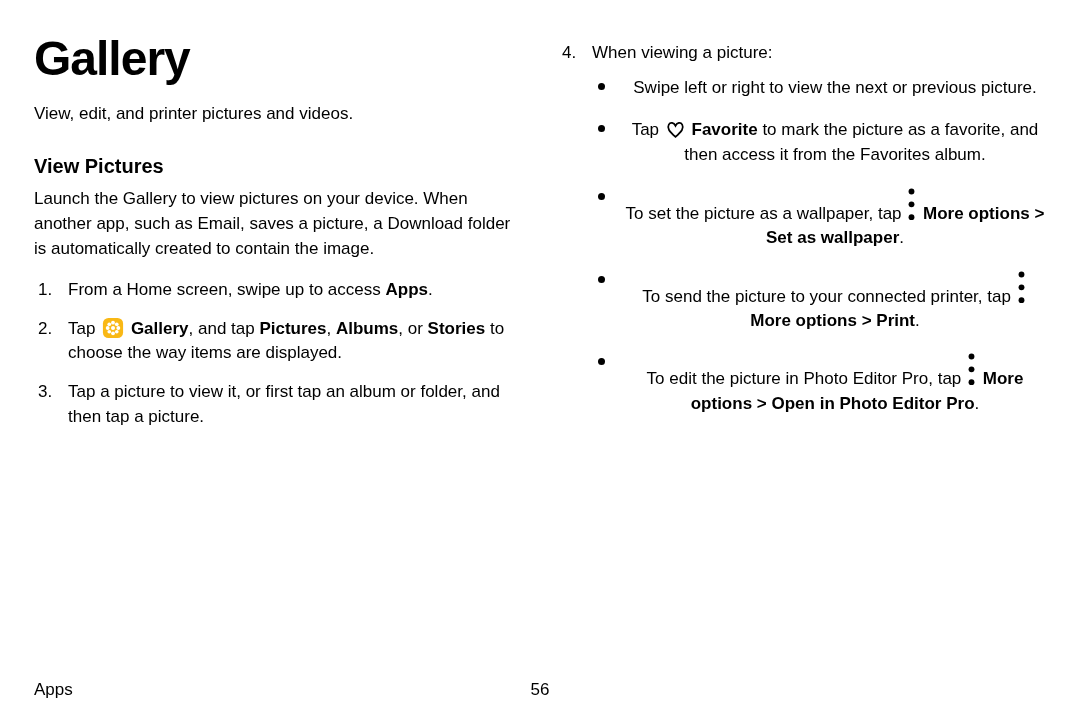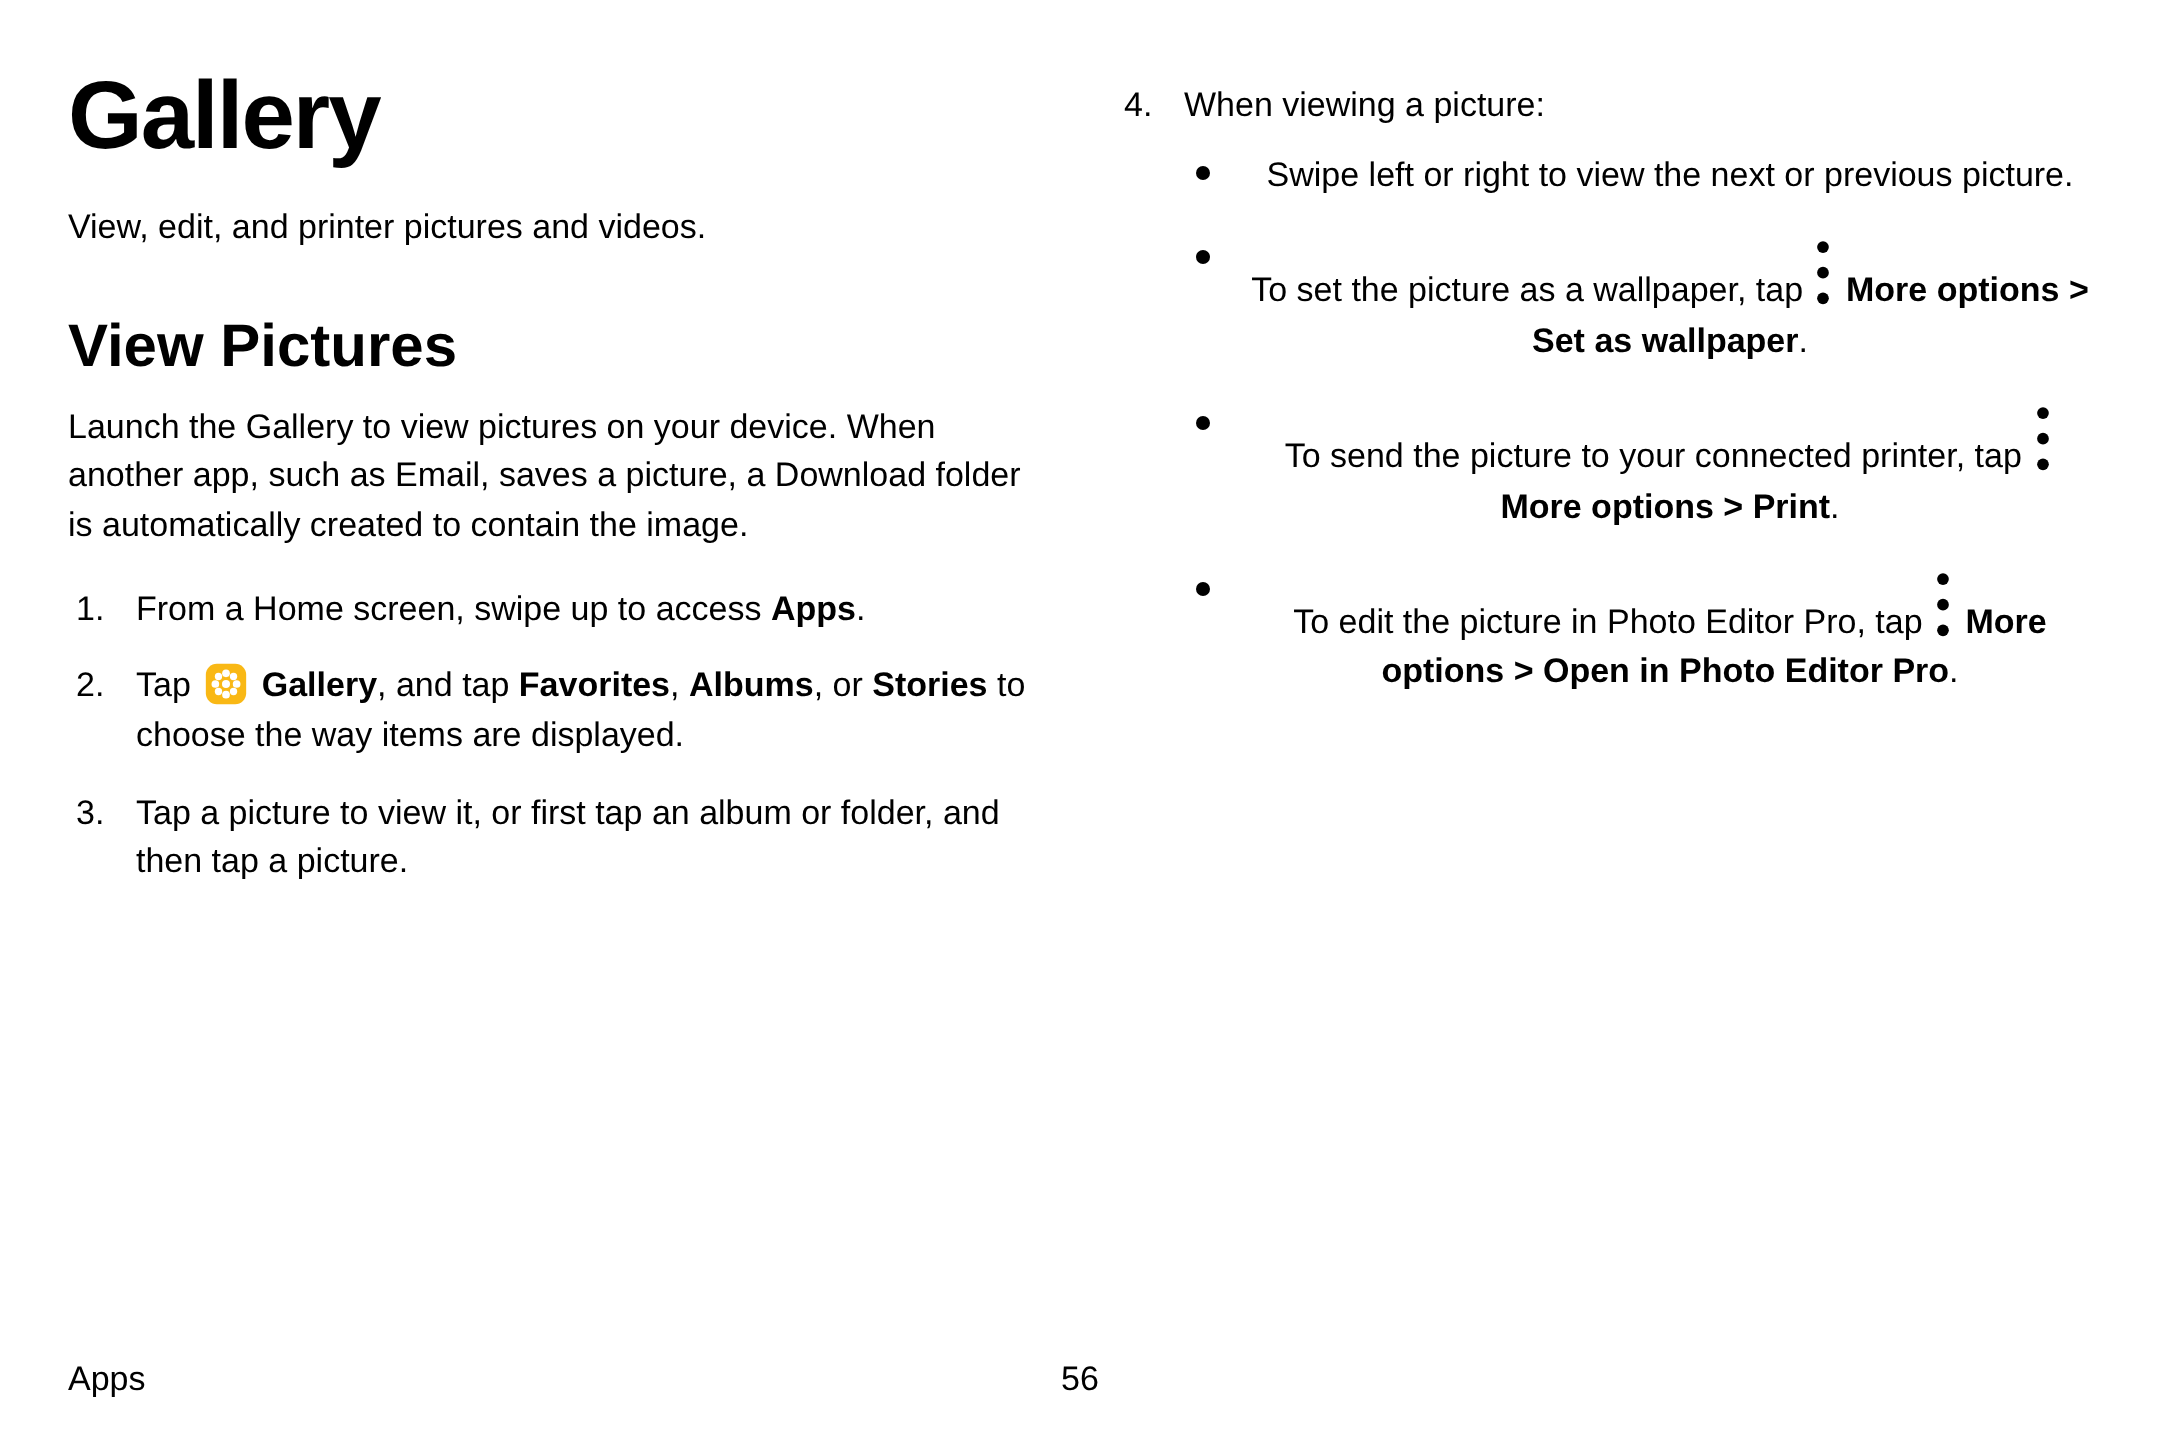--- a/index.html
+++ b/index.html
@@ -30,21 +30,21 @@
   .h1 {
     font-size: 48px;
     font-weight: 900;
     letter-spacing: -1px;
     margin: 0 0 8px 0;
   }
   .subtitle {
     margin: 0 0 26px 0;
   }
   .h2 {
-    font-size: 30px;
+    font-size: 20px;
     font-weight: 700;
     margin: 0 0 6px 0;
   }
   p { margin: 0 0 12px 0; }
   .ol-outer {
     list-style: none;
     padding-left: 0;
     counter-reset: item;
   }
   .ol-outer > li {
@@ -139,36 +139,42 @@
                   <circle cx="12" cy="6.2" r="2.1"></circle>
                   <circle cx="12" cy="17.8" r="2.1"></circle>
                   <circle cx="6.2" cy="12" r="2.1"></circle>
                   <circle cx="17.8" cy="12" r="2.1"></circle>
                   <circle cx="7.9" cy="7.9" r="2.0"></circle>
                   <circle cx="16.1" cy="7.9" r="2.0"></circle>
                   <circle cx="7.9" cy="16.1" r="2.0"></circle>
                   <circle cx="16.1" cy="16.1" r="2.0"></circle>
                 </g>
               </svg></span>
-          <span class="b">Gallery</span><span>, and tap </span><span class="b">Favorites</span><span>, </span><span class="b">Albums</span><span>, or </span><span class="b">Stories</span><span> to choose the way items are displayed.</span>
+          <span class="b">Gallery</span><span>, and tap </span><span class="b">Pictures</span><span>, </span><span class="b">Albums</span><span>, or </span><span class="b">Stories</span><span> to choose the way items are displayed.</span>
         </li>
         <li>
           <span>Tap a picture to view it, or first tap an album or folder, and then tap a picture.</span>
         </li>
       </ol>
     </div>
 
     <div class="col">
       <ol class="ol-outer" start="4" style="counter-reset: item 3;">
         <li>
           <span>When viewing a picture:</span>
 
           <ul class="ul-inner">
             <li>
               <span>Swipe left or right to view the next or previous picture.</span>
+            </li>
+            <li>
+              <span>Tap </span><span class="icon-heart"><svg viewBox="0 0 24 22">
+                    <path d="M12 20 C 4 13 1 9 3.5 4.5 C 5.5 1 10 2 12 6 C 14 2 18.5 1 20.5 4.5 C 23 9 20 13 12 20 Z" fill="none" stroke="#000" stroke-width="2.2"></path>
+                  </svg></span>
+              <span class="b">Favorite</span><span> to mark the picture as a favorite, and then access it from the Favorites album.</span>
             </li>
             <li>
               <span>To set the picture as a wallpaper, tap </span><span class="icon-more"><svg viewBox="0 0 6 20">
                     <circle cx="3" cy="3" r="1.6"></circle>
                     <circle cx="3" cy="10" r="1.6"></circle>
                     <circle cx="3" cy="17" r="1.6"></circle>
                   </svg></span>
               <span class="b">More options</span><span class="b"> &gt; </span><span class="b">Set as wallpaper</span><span>.</span>
             </li>
             <li>

